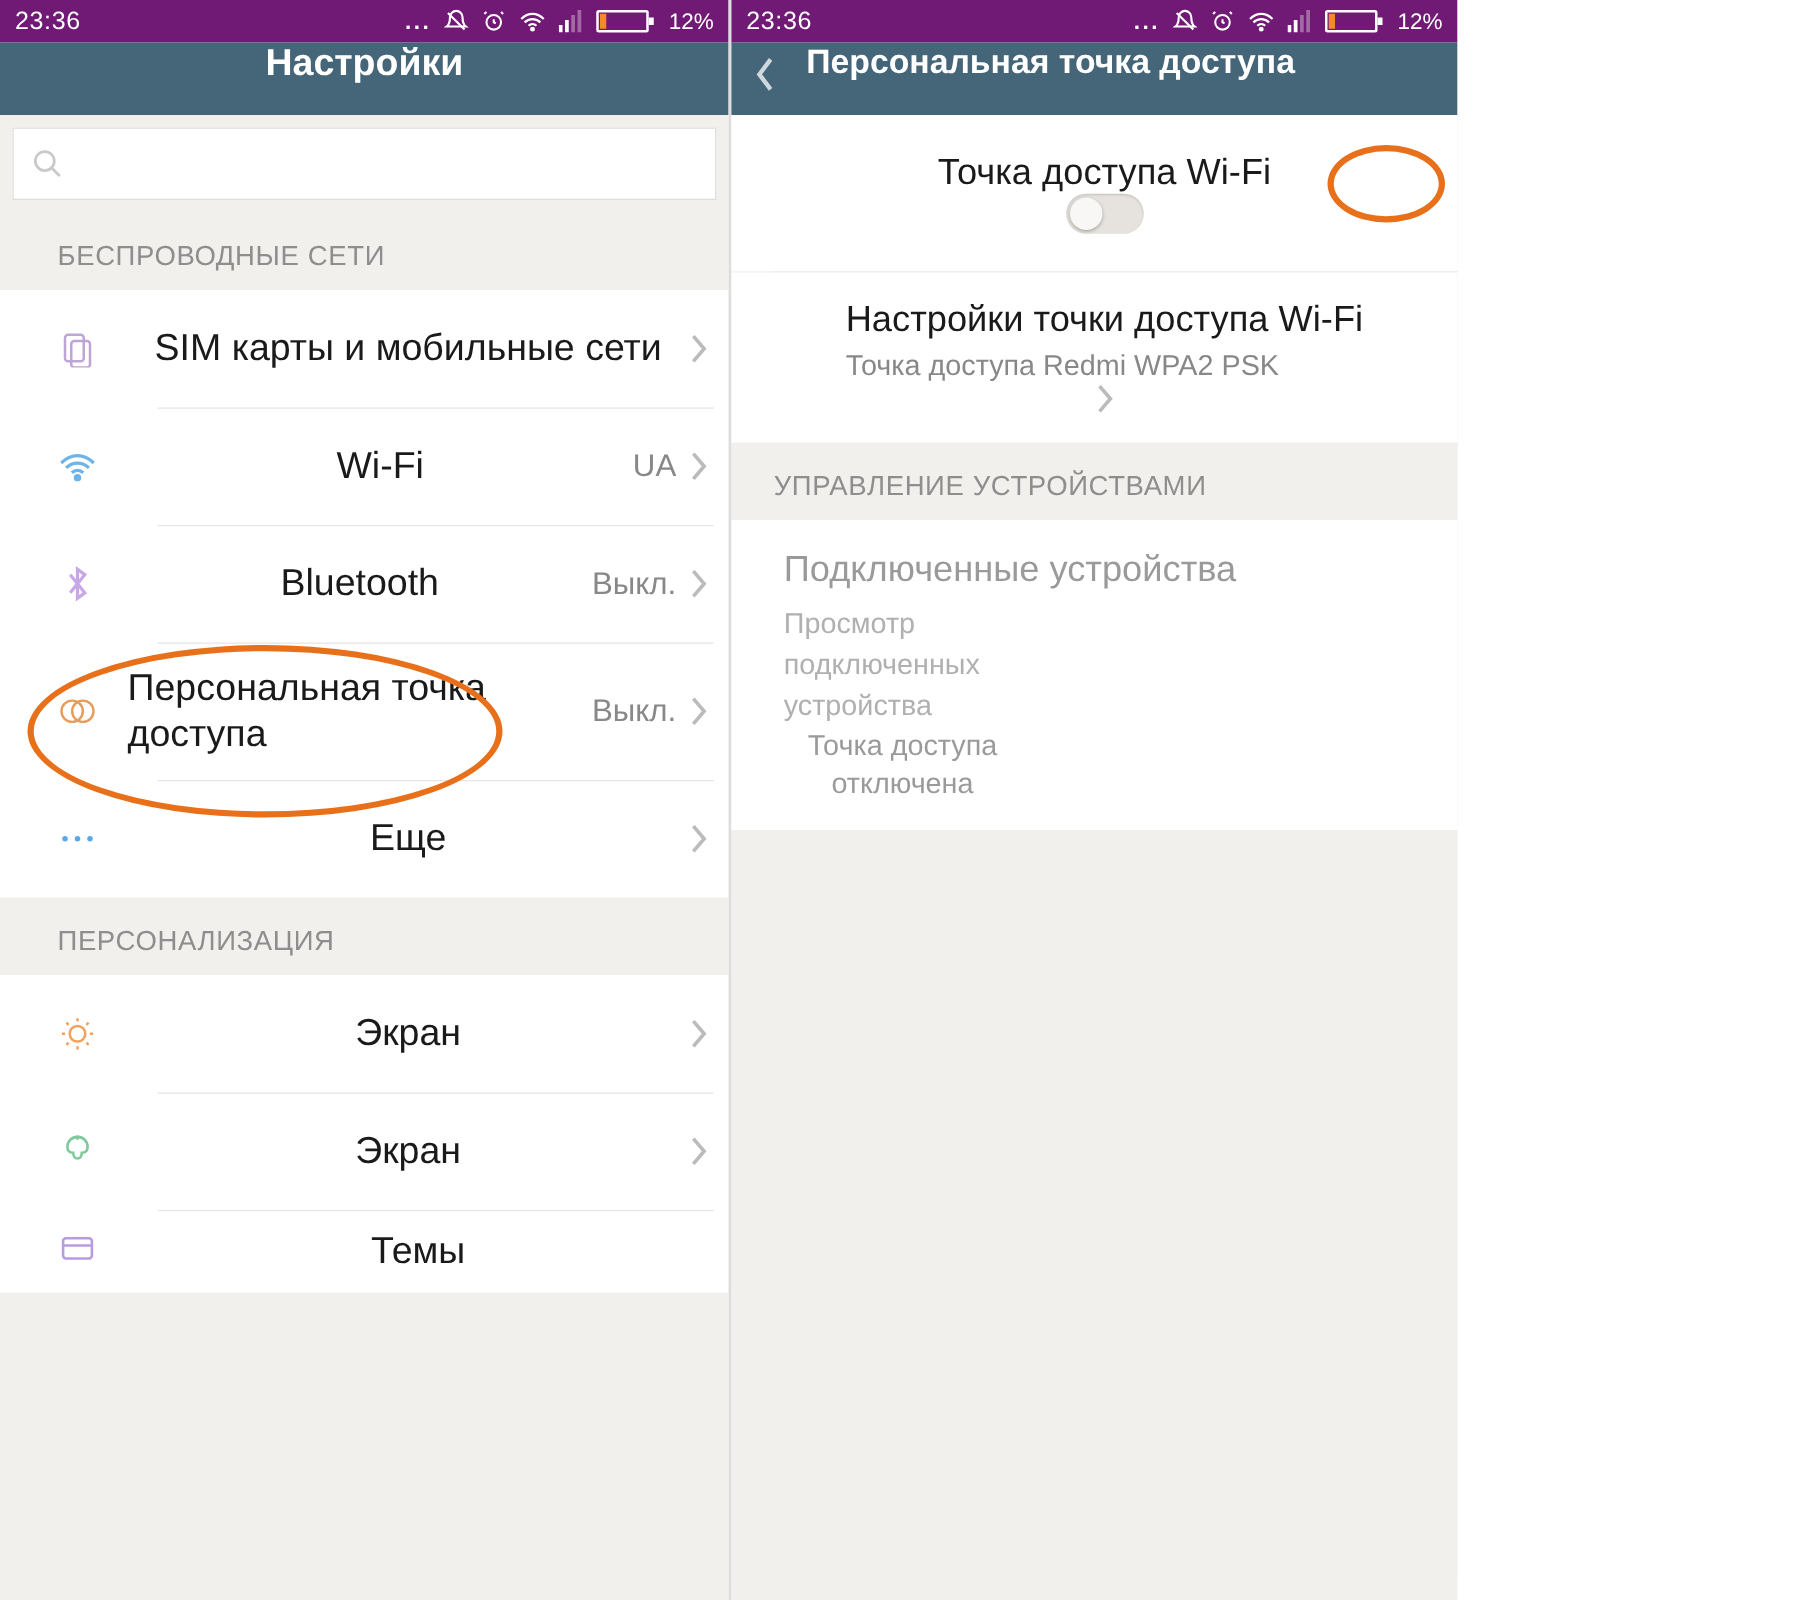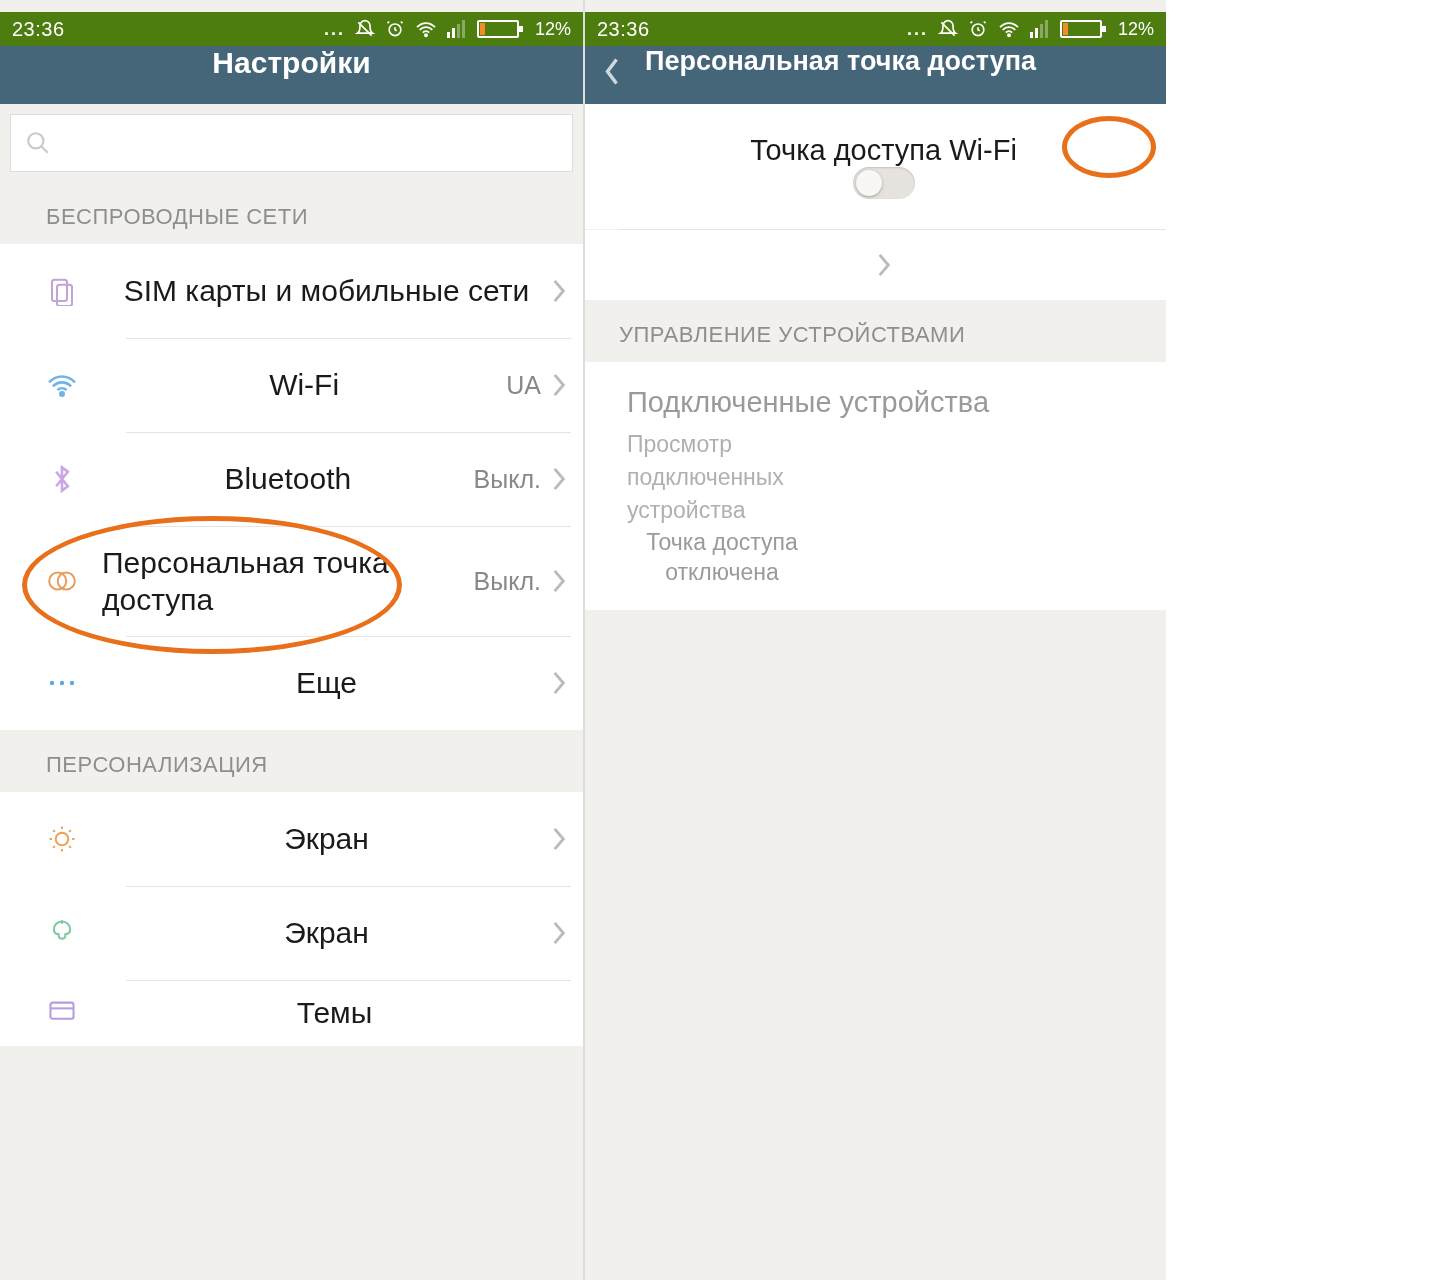--- a/index.html
+++ b/index.html
@@ -20,27 +20,26 @@
   }
   .pane + .pane { border-left: 2px solid #ddd; }
   .rest {
     flex: 1;
     background: #fff;
   }
 
   
   .statusbar {
     height: 34px;
-    background: #4d7c0f;
+    background: #701a75;
     color: #fff;
     display: flex;
     align-items: center;
     padding: 0 12px;
     font-size: 20px;
-    margin-top: 12px;
   }
   .statusbar .time { font-weight: 400; letter-spacing: 0.5px; }
   .statusbar .right {
     margin-left: auto;
     display: flex;
     align-items: center;
     gap: 10px;
     font-size: 18px;
   }
   .statusbar .dots { letter-spacing: 2px; font-weight: bold; }
@@ -451,20 +450,24 @@
     <div class="content">
         <div class="title">Точка доступа Wi-Fi</div>
       </div>
     <div class="toggle">
         <div class="knob"></div>
       </div>
   </div>
   <div class="hsep"></div>
 
   <div class="row2">
+    <div class="content">
+      <div class="title">Настройки точки доступа Wi-Fi</div>
+      <div class="subtitle">Точка доступа Redmi WPA2 PSK</div>
+    </div>
     <svg class="chevron" width="16" height="26" viewBox="0 0 10 18" fill="none" stroke="#bbb" stroke-width="2">
         <path d="M2 2l6 7-6 7"></path>
       </svg>
   </div>
 
   <div class="section-header pad2" style="background:#f1f0ed">УПРАВЛЕНИЕ УСТРОЙСТВАМИ</div>
 
   <div class="row2 disabled" style="align-items:flex-start">
     <div class="content">
       <div class="title" style="line-height:1.3">Подключенные устройства</div>

